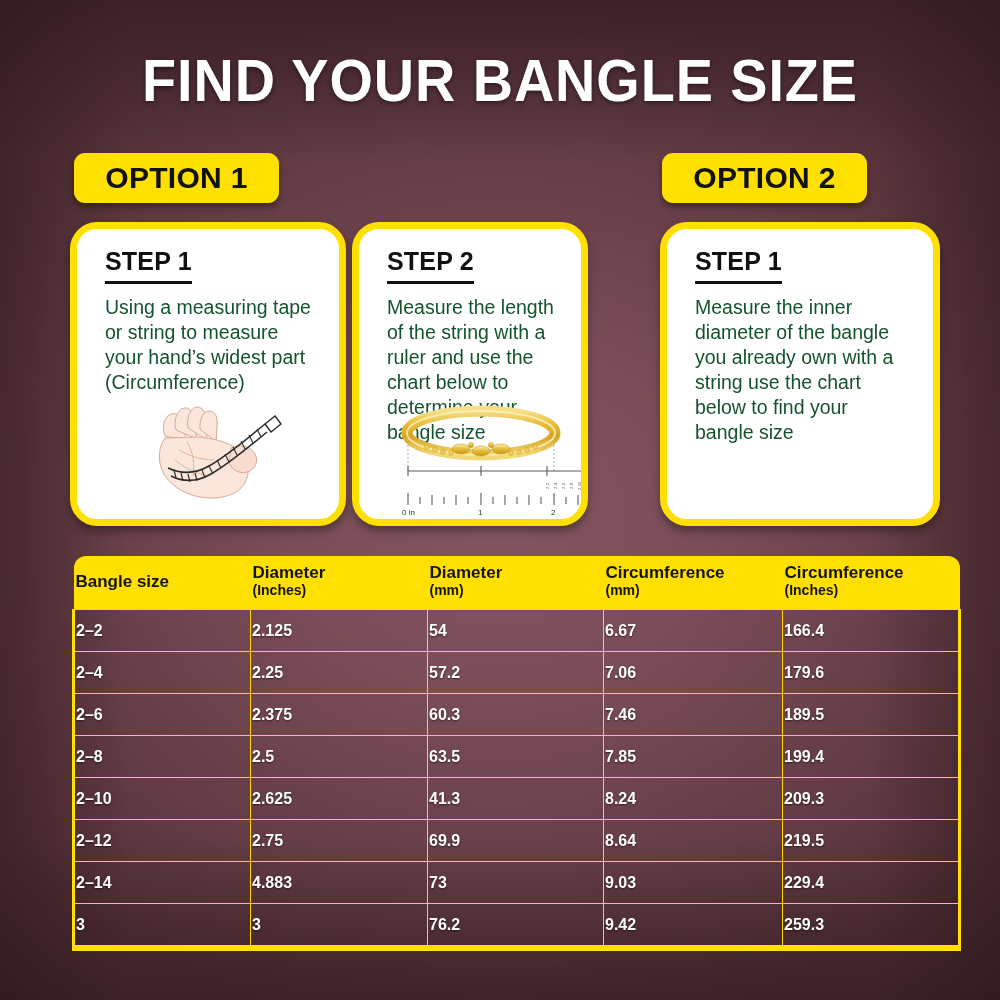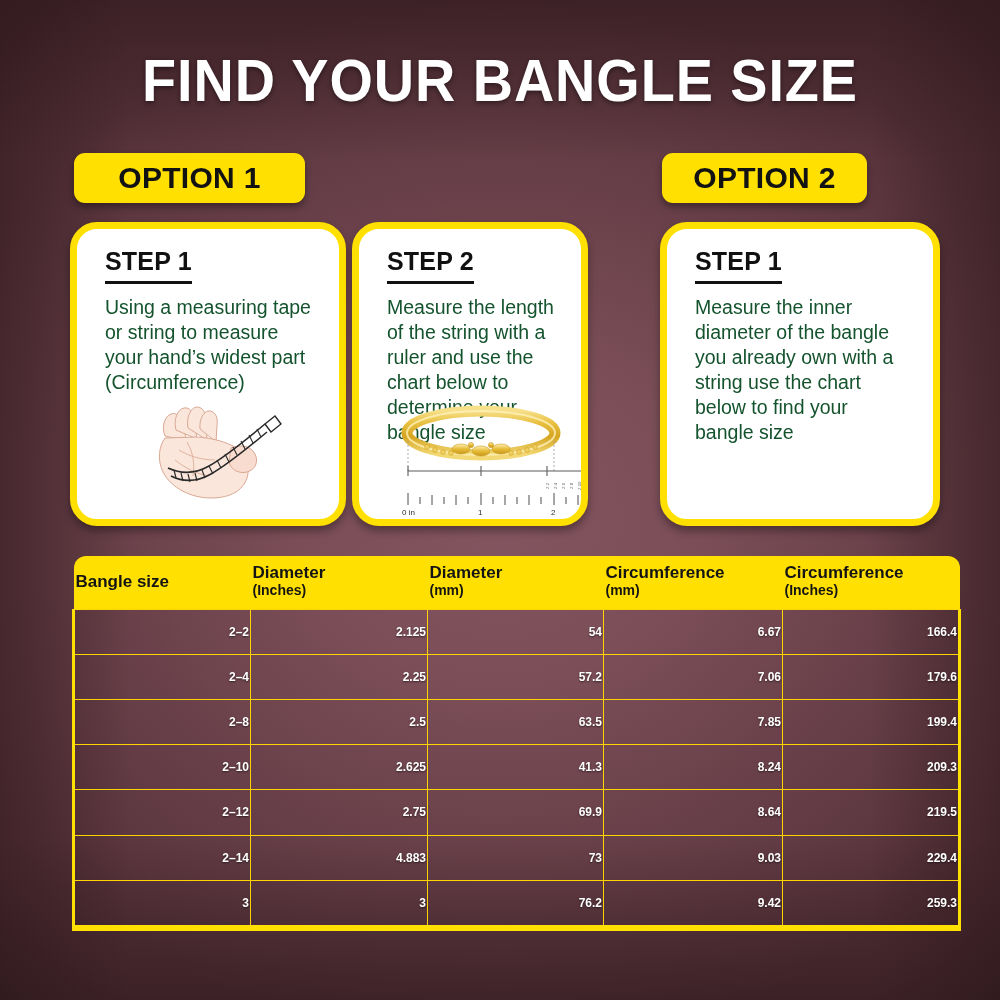--- a/index.html
+++ b/index.html
@@ -58,21 +58,21 @@
     border-radius: 11px;
     color: #121212;
     font-size: 30px;
     font-weight: bold;
     letter-spacing: 0.3px;
     display: flex;
     align-items: center;
     justify-content: center;
     box-shadow: 0 4px 7px rgba(0,0,0,0.38);
   }
-  #option-1-badge { left: 74px;  top: 153px; width: 231px; height: 50px; }
+  #option-1-badge { left: 74px;  top: 153px; width: 205px; height: 50px; }
   #option-2-badge { left: 662px; top: 153px; width: 205px; height: 50px; }
 
   
   .step-card {
     position: absolute;
     background: #ffffff;
     border: 7px solid #ffe000;
     border-radius: 27px;
     box-sizing: border-box;
     box-shadow: 0 5px 9px rgba(0,0,0,0.35);
@@ -142,23 +142,23 @@
     font-size: 14px;
     font-weight: bold;
     margin-top: -1px;
   }
   #size-table thead th:first-child { border-top-left-radius: 12px; }
   #size-table thead th:last-child  { border-top-right-radius: 12px; }
 
   #size-table tbody td {
     border: 1.5px solid #ffd400;
     color: #ffffff;
-    font-size: 12px;
-    font-weight: bold;
-    text-align: right;
+    font-size: 16px;
+    font-weight: bold;
+    text-align: left;
     height: 39px;
     text-shadow: 0 1px 2px rgba(0,0,0,0.55);
   }
   #size-table tbody tr td:first-child { border-left: 3px solid #ffe000; }
   #size-table tbody tr td:last-child  { border-right: 3px solid #ffe000; }
   #size-table tbody tr:last-child td  { border-bottom: 6px solid #ffe000; }
 </style>
 </head>
 <body>
 
@@ -338,20 +338,27 @@
         <td>166.4</td>
       </tr>
       <tr>
         <td>2–4</td>
         <td>2.25</td>
         <td>57.2</td>
         <td>7.06</td>
         <td>179.6</td>
       </tr>
       <tr>
+        <td>2–6</td>
+        <td>2.375</td>
+        <td>60.3</td>
+        <td>7.46</td>
+        <td>189.5</td>
+      </tr>
+      <tr>
         <td>2–8</td>
         <td>2.5</td>
         <td>63.5</td>
         <td>7.85</td>
         <td>199.4</td>
       </tr>
       <tr>
         <td>2–10</td>
         <td>2.625</td>
         <td>41.3</td>

